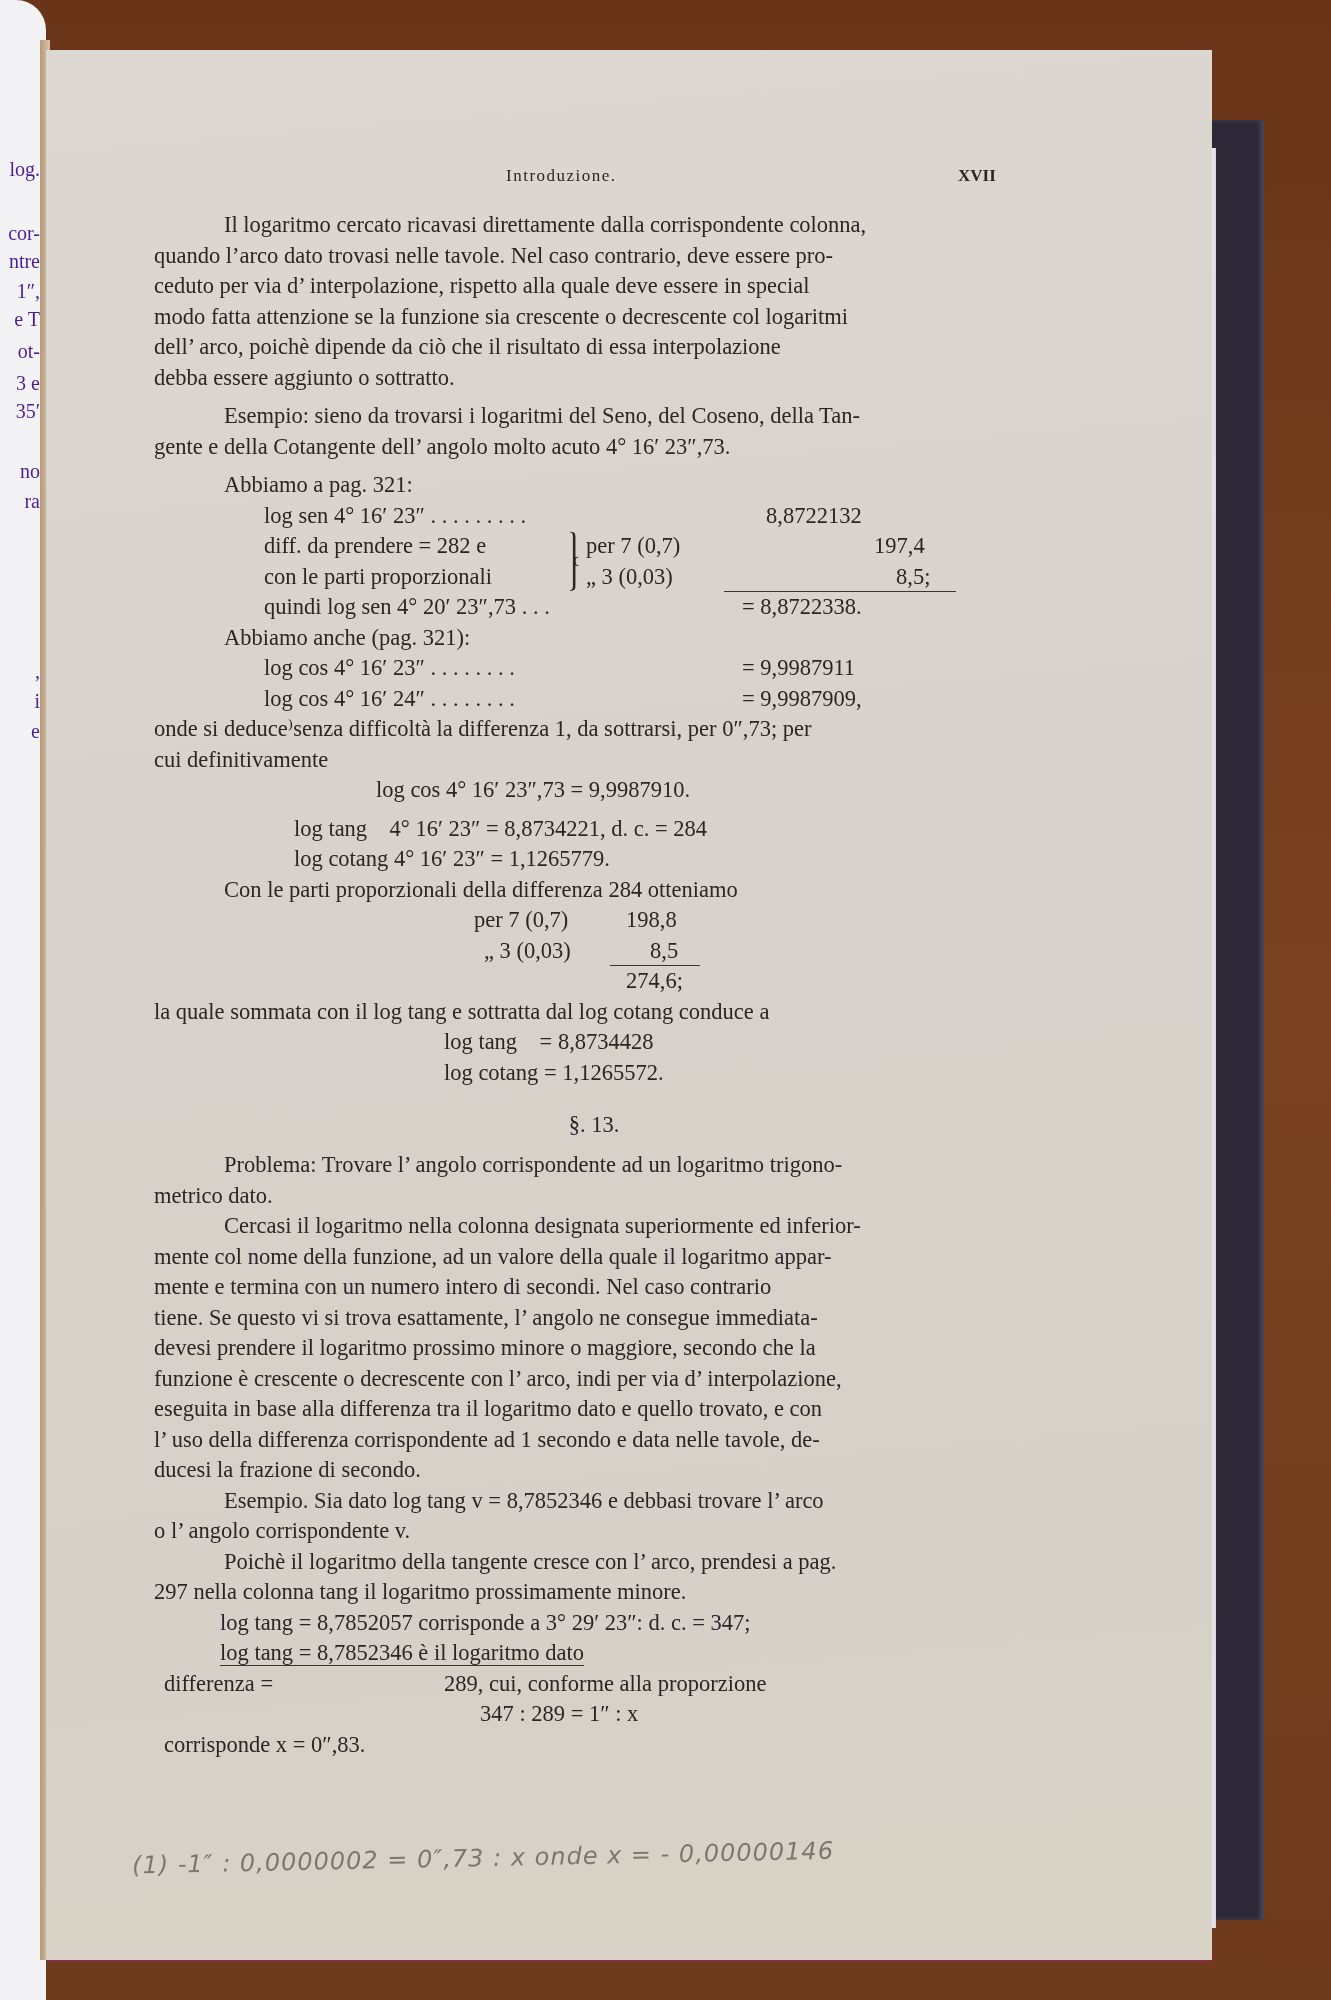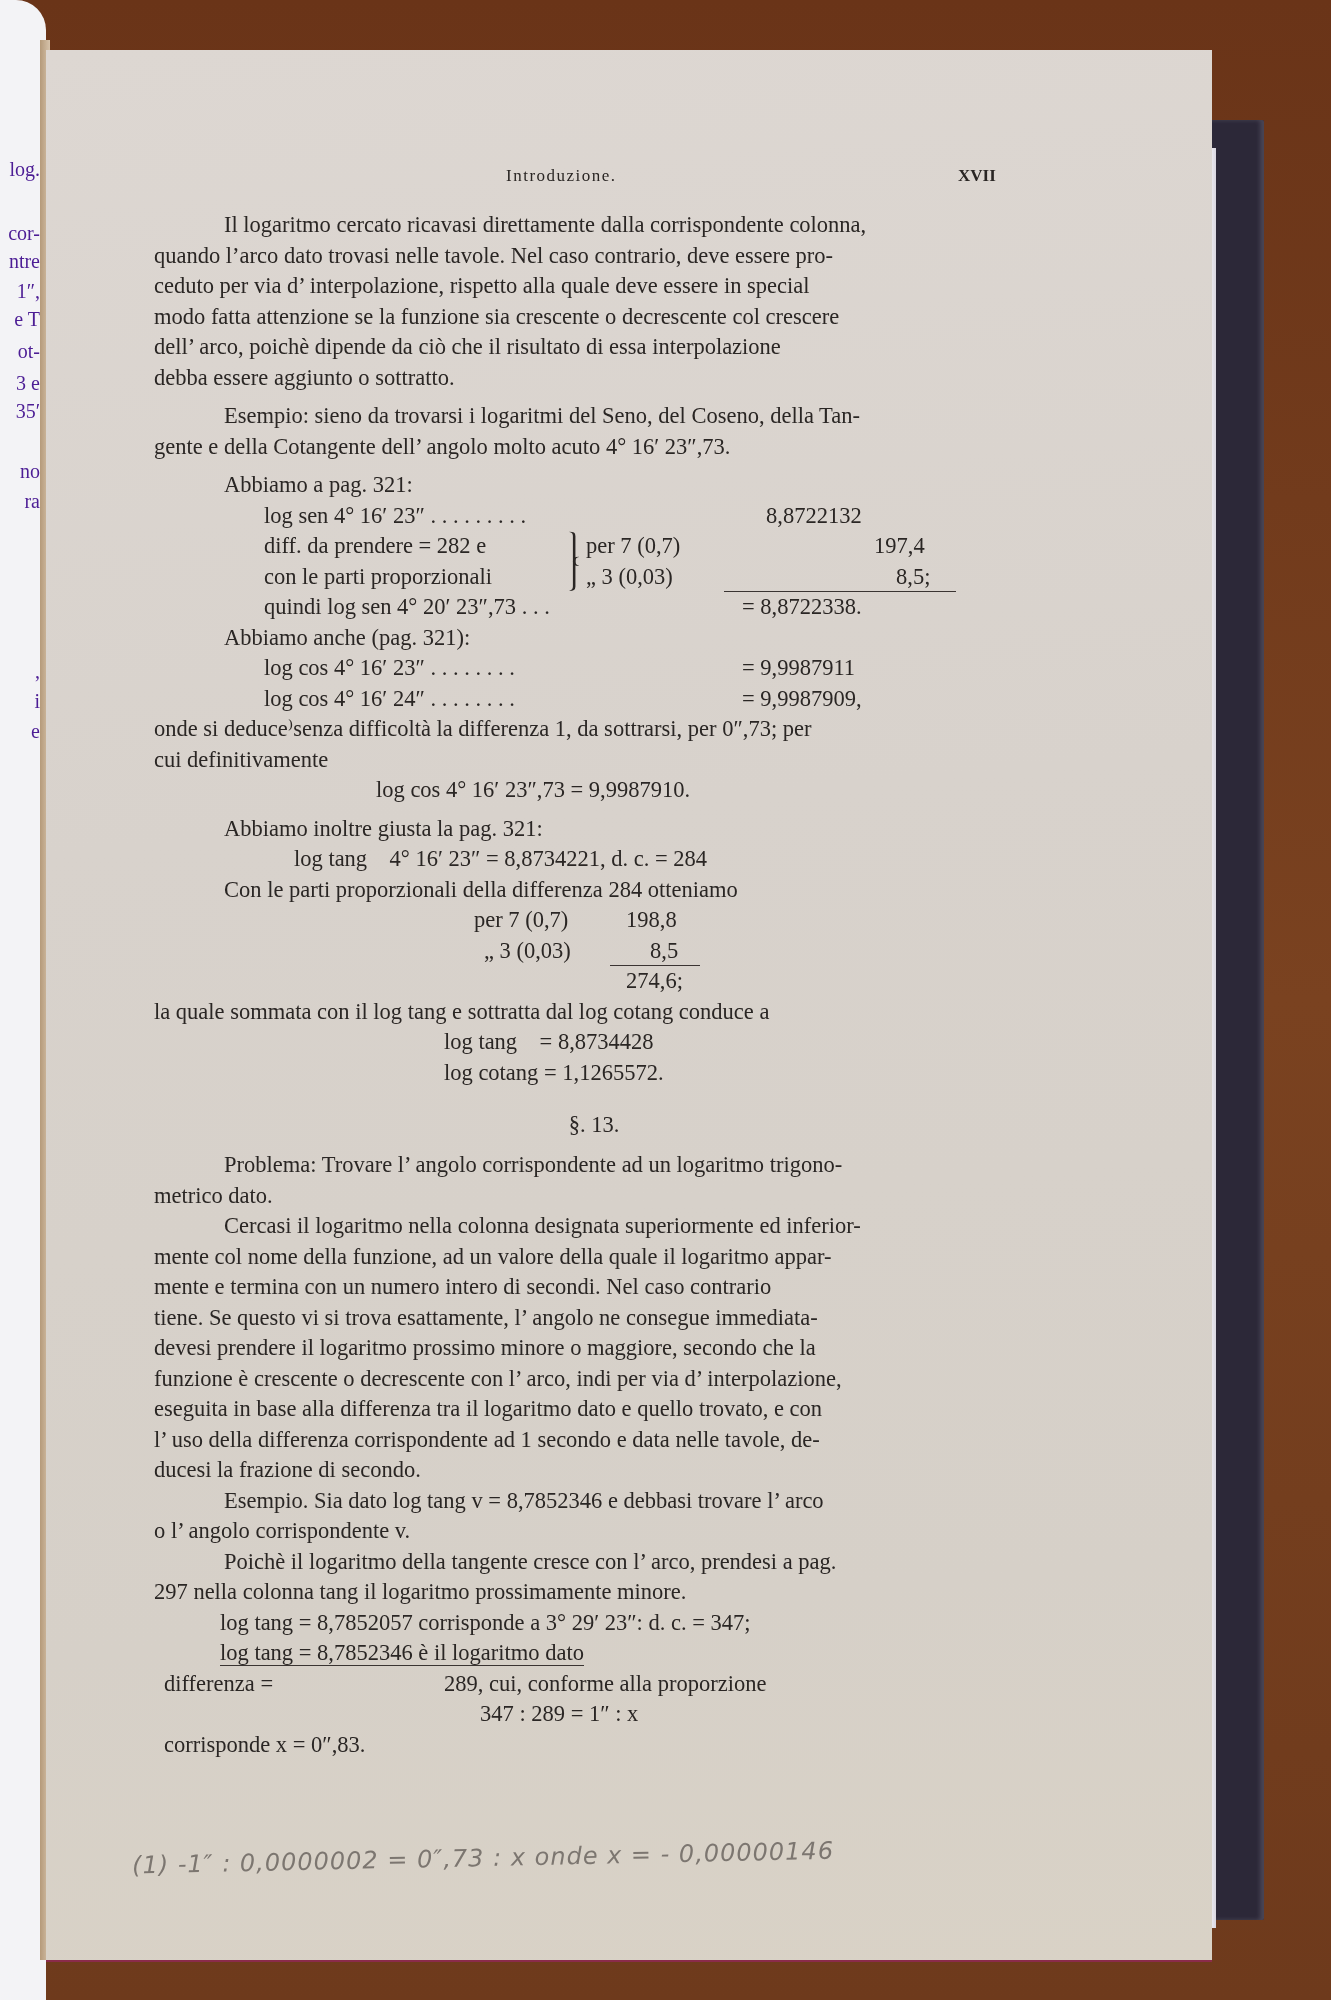--- a/index.html
+++ b/index.html
@@ -86,21 +86,21 @@
     <span class="title">Introduzione.</span>
     <span class="folio">XVII</span>
   </div>
 
   <div class="body">
 
     <div>
       <div class="line i1">Il logaritmo cercato ricavasi direttamente dalla corrispondente colonna,</div>
       <div class="line">quando l’arco dato trovasi nelle tavole.  Nel caso contrario, deve essere pro-</div>
       <div class="line">ceduto per via d’ interpolazione, rispetto alla quale deve essere in special</div>
-      <div class="line">modo fatta attenzione se la funzione sia crescente o decrescente col crescere</div>
+      <div class="line">modo fatta attenzione se la funzione sia crescente o decrescente col logaritmi</div>
       <div class="line">dell’ arco, poichè dipende da ciò che il risultato di essa interpolazione</div>
       <div class="line">debba essere aggiunto o sottratto.</div>
     </div>
     <div class="gap"></div>
 
     <div>
       <div class="line i1">Esempio: sieno da trovarsi i logaritmi del Seno, del Coseno, della Tan-</div>
       <div class="line">gente e della Cotangente dell’ angolo molto acuto 4° 16′ 23″,73.</div>
       <div class="gap"></div>
       <div class="line i1">Abbiamo a pag. 321:</div>
@@ -134,22 +134,22 @@
       </div>
       <div class="row">
         <span style="left:110px">log cos 4° 16′ 24″ .  .  .  .  .  .  .  .</span>
         <span style="left:588px">= 9,9987909,</span>
       </div>
       <div class="line">onde si deduce⁾senza difficoltà la differenza 1, da sottrarsi, per 0″,73; per</div>
       <div class="line">cui definitivamente</div>
       <div class="line" style="padding-left:222px">log cos 4° 16′ 23″,73 = 9,9987910.</div>
       <div class="gap"></div>
 
-      <div class="line i1">Abbiamo inoltre giusta la pag. 321:</div>
       <div class="line i3" style="white-space:pre">log tang    4° 16′ 23″ = 8,8734221, d. c. = 284</div>
+      <div class="line i3">log cotang 4° 16′ 23″ = 1,1265779.</div>
       <div class="line i1">Con le parti proporzionali della differenza 284 otteniamo</div>
 
       <div class="row">
         <span style="left:320px">per 7 (0,7)</span>
         <span style="left:472px">198,8</span>
       </div>
       <div class="row">
         <span style="left:330px">„  3 (0,03)</span>
         <span style="left:496px">8,5</span>
         <span style="left:456px;top:29px;width:90px;border-top:1.5px solid #3a3432;height:0"></span>

